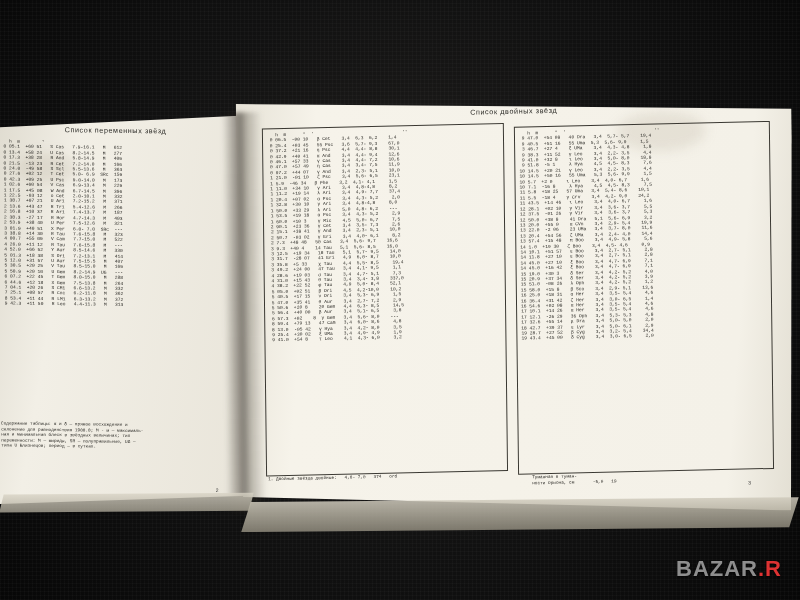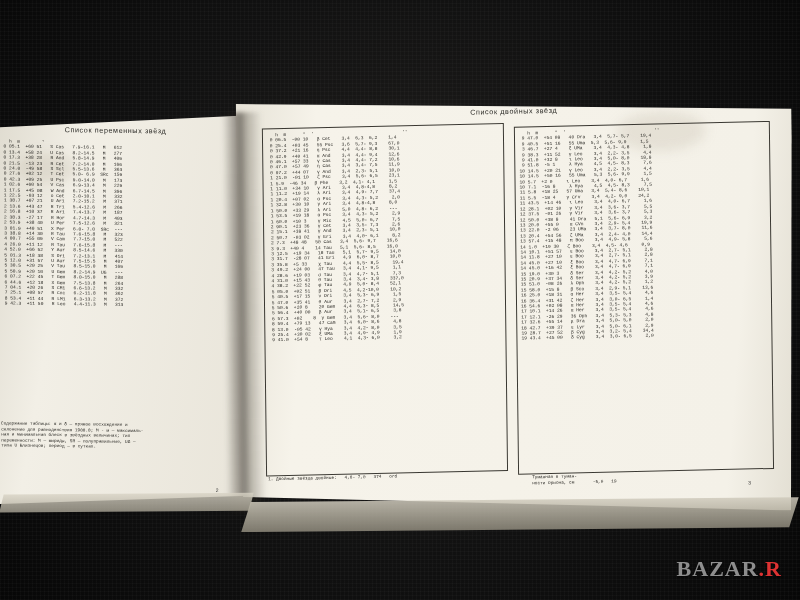--- a/index.html
+++ b/index.html
@@ -85,21 +85,21 @@
     font-size:4.4px;line-height:5.6px;color:#2a2925;white-space:pre;
   }
   .pgnum{
     position:absolute;font-size:5px;color:#333;
   }
   
   #wm{
     position:absolute;right:18px;bottom:18px;
     color:rgba(255,255,255,.55);
     font-size:22px;font-weight:bold;letter-spacing:1px;
-    font-family:Liberation Serif, serif;
+    font-family:Liberation Sans, sans-serif;
     text-shadow:0 1px 2px rgba(0,0,0,.8);
   }
   #wm .dot{color:#d33;}
   
   .blotch{position:absolute;border-radius:50%;background:rgba(160,150,125,.18);filter:blur(6px);}
 </style>
 </head>
 <body>
 
 <div id="backdrop"></div>

